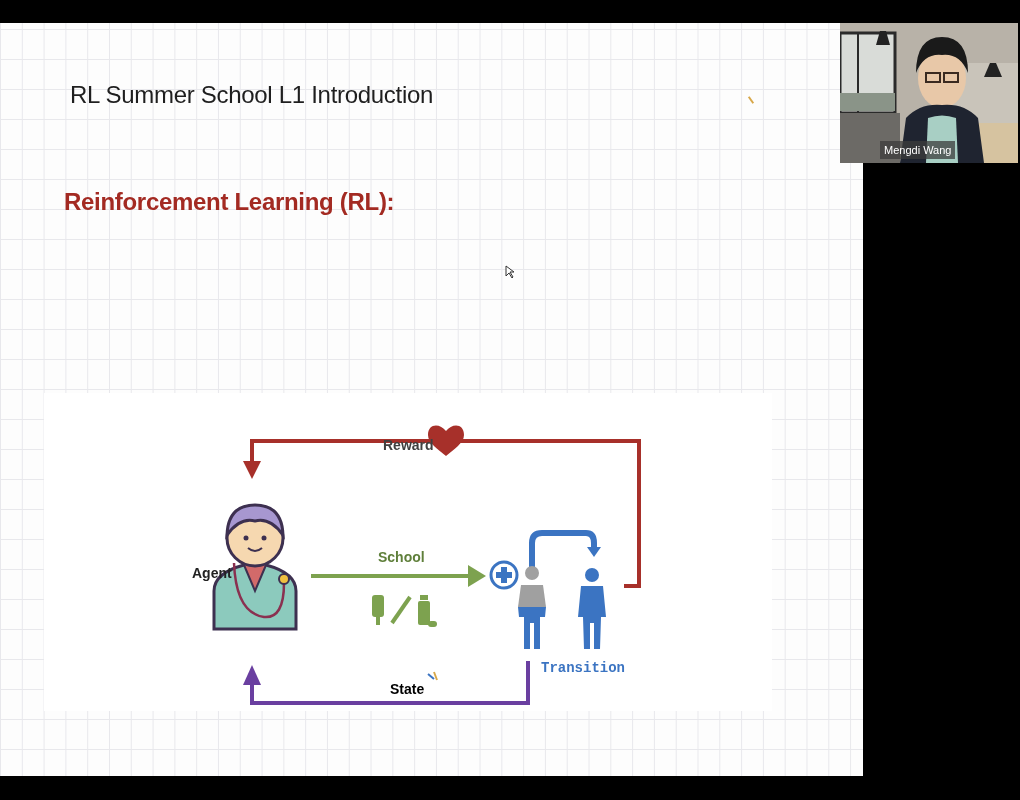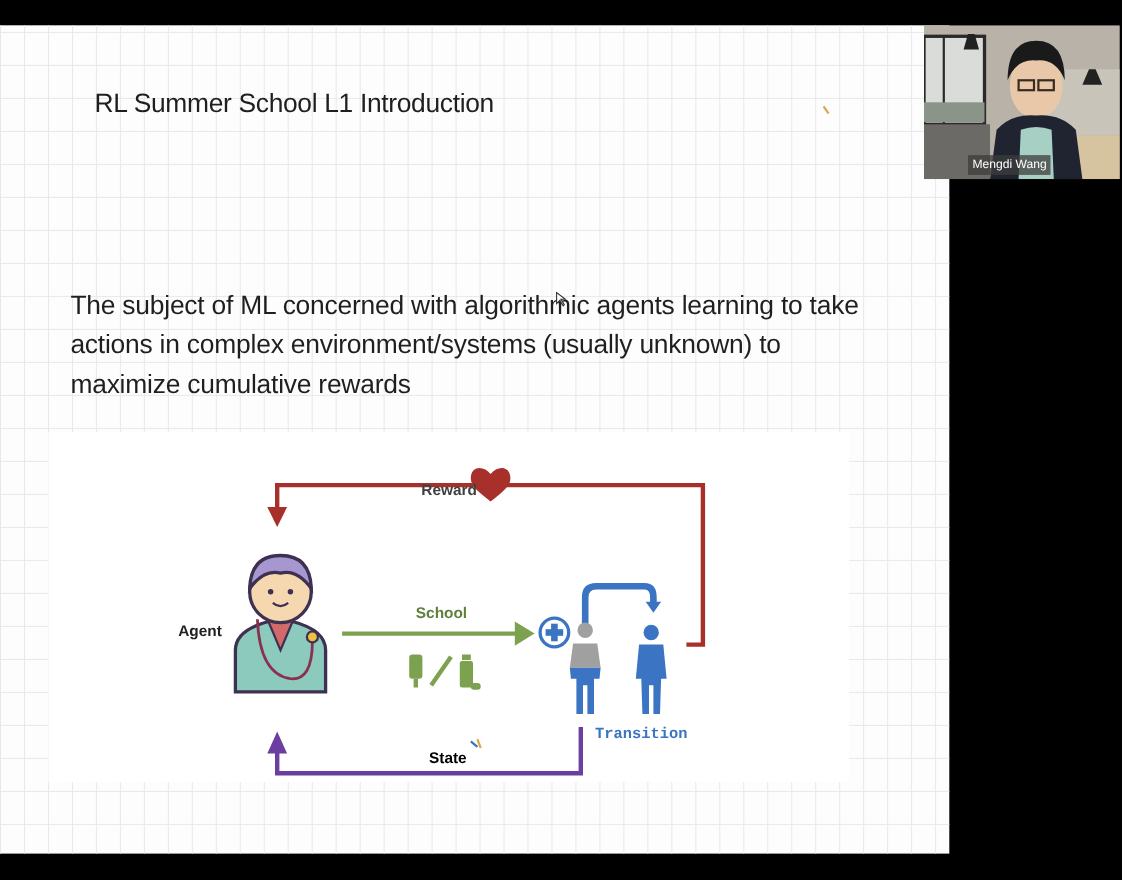--- a/index.html
+++ b/index.html
@@ -6,38 +6,38 @@
   body { width:1020px; height:800px; background:#000; position:relative; overflow:hidden; font-family:"Liberation Sans", sans-serif; }
   .slide {
     position:absolute; left:0; top:23px; width:863px; height:753px;
     background-color:#fdfdfd;
     background-image:
       linear-gradient(to right, #e8e8ec 1px, transparent 1px),
       linear-gradient(to bottom, #e8e8ec 1px, transparent 1px);
     background-size:21.8px 30px;
     background-position:0 0, 0 6px;
   }
-  .slide-title { position:absolute; left:70px; top:58px; font-size:24px; color:#1f1f1f; letter-spacing:-0.3px;margin-left:16px; }
+  .slide-title { position:absolute; left:70px; top:58px; font-size:24px; color:#1f1f1f; letter-spacing:-0.3px; }
   .heading { position:absolute; left:64px; top:165px; font-size:24px; font-weight:bold; color:#a32a22; letter-spacing:-0.3px; }
   .body-text { position:absolute; left:64px; top:237px; width:730px; font-size:24px; line-height:36px; color:#1f1f1f; letter-spacing:-0.2px; }
   .diagram { position:absolute; left:44px; top:370px; width:728px; height:318px; background:#fff; }
   .diagram svg { position:absolute; left:0; top:0; }
   .lbl { position:absolute; font-weight:bold; font-size:14px; }
   .cursor { position:absolute; left:505px; top:265px; }
   .webcam { position:absolute; left:840px; top:23px; width:178px; height:140px; overflow:hidden; }
   .name-tag { position:absolute; left:0; bottom:4px; background:rgba(60,60,60,0.75); color:#fff; font-size:11px; padding:3px 4px;margin-left:40px; }
   .dash { position:absolute; left:750px; top:73px; width:2px; height:8px; background:#d8a84a; transform:rotate(-35deg); }
 </style>
 </head>
 <body>
 
 <div class="slide">
   <div class="slide-title">RL Summer School L1 Introduction</div>
   <div class="dash"></div>
-  <div class="body-text">The subject of ML concerned with algorithmic agents learning to take actions in complex environment/systems (usually unknown) to maximize cumulative rewards</div>
+  <div class="heading">Reinforcement Learning (RL):</div>
 
   <div class="diagram">
     <svg width="728" height="318" viewBox="0 0 728 318">
 
       <polyline points="580,193 595,193 595,48 208,48 208,72" fill="none" stroke="#a7302a" stroke-width="4"></polyline>
       <polygon points="199,68 217,68 208,86" fill="#a7302a"></polygon>
 
       <path d="M402,38 C396,30 384,30 384,42 C384,50 394,56 402,63 C410,56 420,50 420,42 C420,30 408,30 402,38 Z" fill="#a7302a"></path>
 
       <g>
@@ -81,21 +81,21 @@
         <circle cx="548" cy="182" r="7"></circle>
         <path d="M537,193 L559,193 L562,224 L557,224 L556,256 L550,256 L550,230 L546,230 L546,256 L540,256 L539,224 L534,224 Z"></path>
       </g>
 
       <polyline points="484,268 484,310 208,310 208,290" fill="none" stroke="#6a3fa0" stroke-width="4"></polyline>
       <polygon points="199,292 217,292 208,272" fill="#6a3fa0"></polygon>
       <line x1="384" y1="281" x2="390" y2="286" stroke="#3b74c2" stroke-width="2"></line>
       <line x1="390" y1="279" x2="393" y2="287" stroke="#d8a84a" stroke-width="2"></line>
     </svg>
     <div class="lbl" style="left:339px;top:44px;color:#404040;">Reward</div>
-    <div class="lbl" style="left:118px;top:172px;color:#222;">Agent</div>
+    <div class="lbl" style="left:148px;top:172px;color:#222;">Agent</div>
     <div class="lbl" style="left:334px;top:156px;color:#5f7f3a;">School</div>
     <div class="lbl" style="left:497px;top:267px;color:#3b74c2;font-family:Liberation Mono, monospace;">Transition</div>
     <div class="lbl" style="left:346px;top:288px;color:#000000;">State</div>
   </div>
 </div>
 
 <svg class="cursor" width="10" height="14">
   <polygon points="1,1 1,11 4,8 7,13 8,12 5,7 9,7" fill="#fff" stroke="#333" stroke-width="1"></polygon>
 </svg>
 

